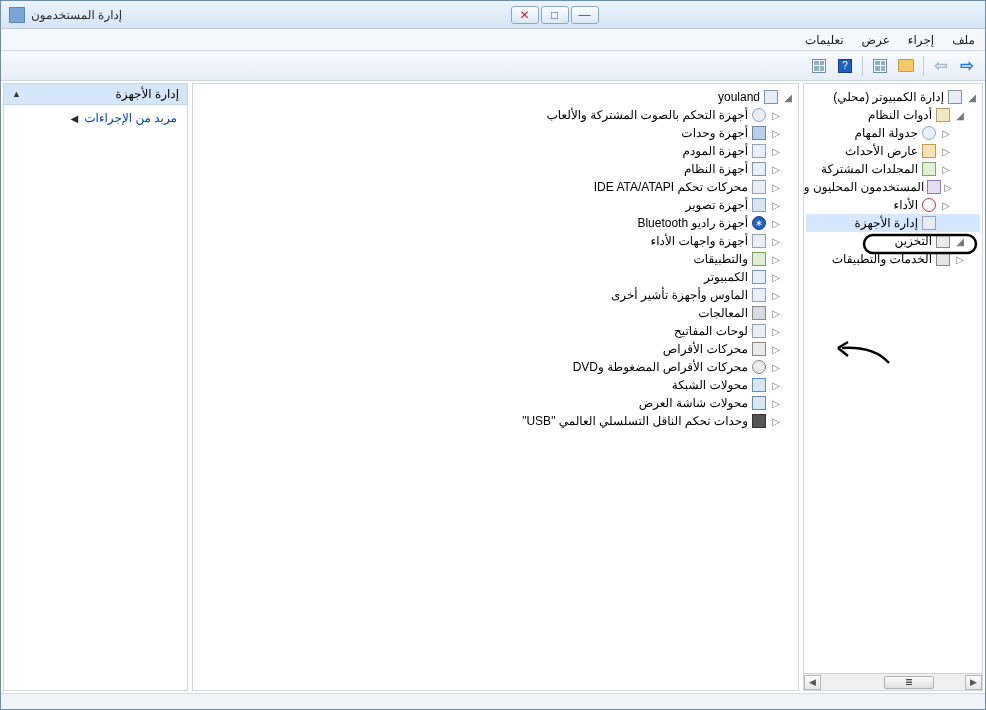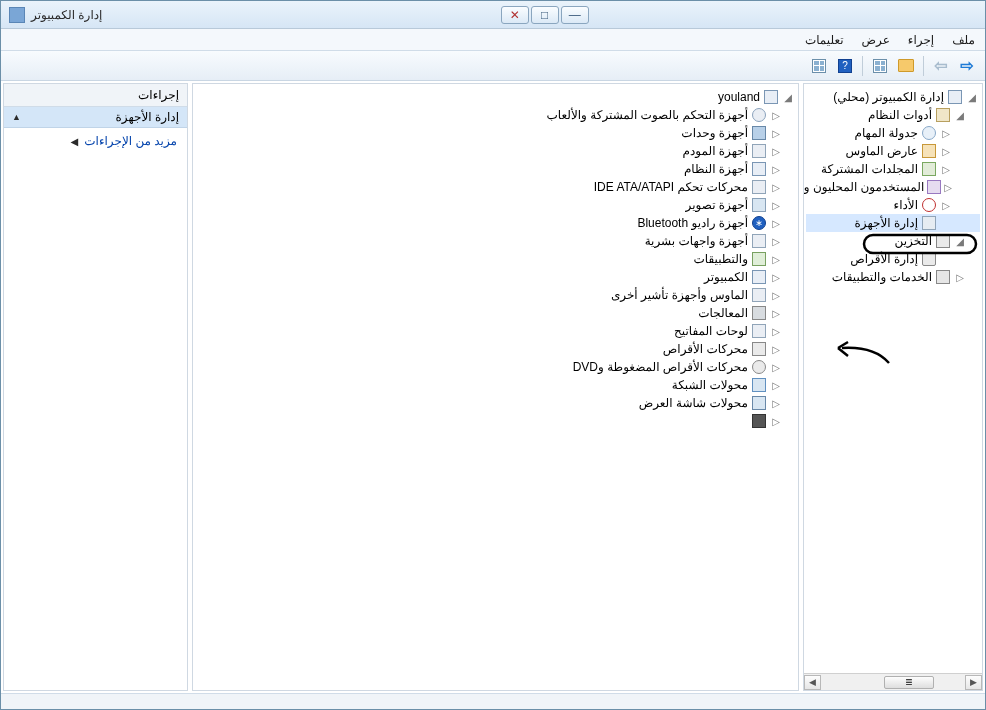--- a/index.html
+++ b/index.html
@@ -82,21 +82,21 @@
 <body>
 
 <div class="window">
 
   <div class="titlebar">
     <div class="win-controls">
       <div class="win-btn close">✕</div>
       <div class="win-btn">□</div>
       <div class="win-btn">—</div>
     </div>
-    <span class="title-text">إدارة الكمبيوتر</span>
+    <span class="title-text">إدارة المستخدمون</span>
     <span class="title-icon"></span>
   </div>
 
   <div class="menubar">
     <span class="menu-item">ملف</span>
     <span class="menu-item">إجراء</span>
     <span class="menu-item">عرض</span>
     <span class="menu-item">تعليمات</span>
   </div>
 
@@ -156,21 +156,21 @@
           <span class="node-icon">
               <span class="ic ic-sched"></span>
             </span>
           <span>جدولة المهام</span>
         </div>
         <div class="tree-row ind2">
           <span class="expander">▷</span>
           <span class="node-icon">
               <span class="ic ic-event"></span>
             </span>
-          <span>عارض الماوس</span>
+          <span>عارض الأحداث</span>
         </div>
         <div class="tree-row ind2">
           <span class="expander">▷</span>
           <span class="node-icon">
               <span class="ic ic-share"></span>
             </span>
           <span>المجلدات المشتركة</span>
         </div>
         <div class="tree-row ind2">
           <span class="expander">▷</span>
@@ -192,27 +192,20 @@
               <span class="ic ic-dev"></span>
             </span>
           <span>إدارة الأجهزة</span>
         </div>
         <div class="tree-row ind1">
           <span class="expander">◢</span>
           <span class="node-icon">
               <span class="ic ic-stor"></span>
             </span>
           <span>التخزين</span>
-        </div>
-        <div class="tree-row ind2">
-          <span class="expander"></span>
-          <span class="node-icon">
-              <span class="ic ic-disk"></span>
-            </span>
-          <span>إدارة الأقراص</span>
         </div>
         <div class="tree-row ind1">
           <span class="expander">▷</span>
           <span class="node-icon">
               <span class="ic ic-svc"></span>
             </span>
           <span>الخدمات والتطبيقات</span>
         </div>
       </div>
 
@@ -287,21 +280,21 @@
             <span class="node-icon">
               <span class="ic ic-bt">∗</span>
             </span>
             <span>أجهزة راديو Bluetooth</span>
           </div>
           <div class="tree-row ind1">
             <span class="expander">▷</span>
             <span class="node-icon">
               <span class="ic ic-hid"></span>
             </span>
-            <span>أجهزة واجهات بشرية</span>
+            <span>أجهزة واجهات الأداء</span>
           </div>
           <div class="tree-row ind1">
             <span class="expander">▷</span>
             <span class="node-icon">
               <span class="ic ic-bat"></span>
             </span>
             <span>والتطبيقات</span>
           </div>
           <div class="tree-row ind1">
             <span class="expander">▷</span>
@@ -357,26 +350,26 @@
             <span class="node-icon">
               <span class="ic ic-gpu"></span>
             </span>
             <span>محولات شاشة العرض</span>
           </div>
           <div class="tree-row ind1">
             <span class="expander">▷</span>
             <span class="node-icon">
               <span class="ic ic-usb"></span>
             </span>
+            <span>وحدات تحكم الناقل التسلسلي العالمي "USB"</span>
           </div>
         </div>
     </div>
 
     <div class="pane pane-actions">
-      <div class="actions-hdr">إجراءات</div>
       <div class="actions-group">
         <span>إدارة الأجهزة</span>
         <span class="tri">▲</span>
       </div>
       <div class="actions-link">
         <span>مزيد من الإجراءات</span>
         <span class="tri">◀</span>
       </div>
     </div>
 

